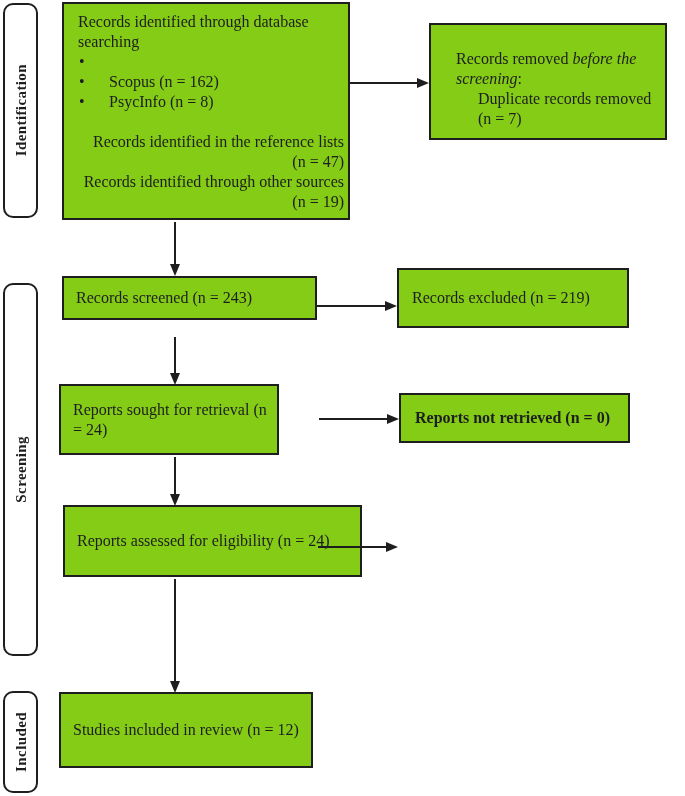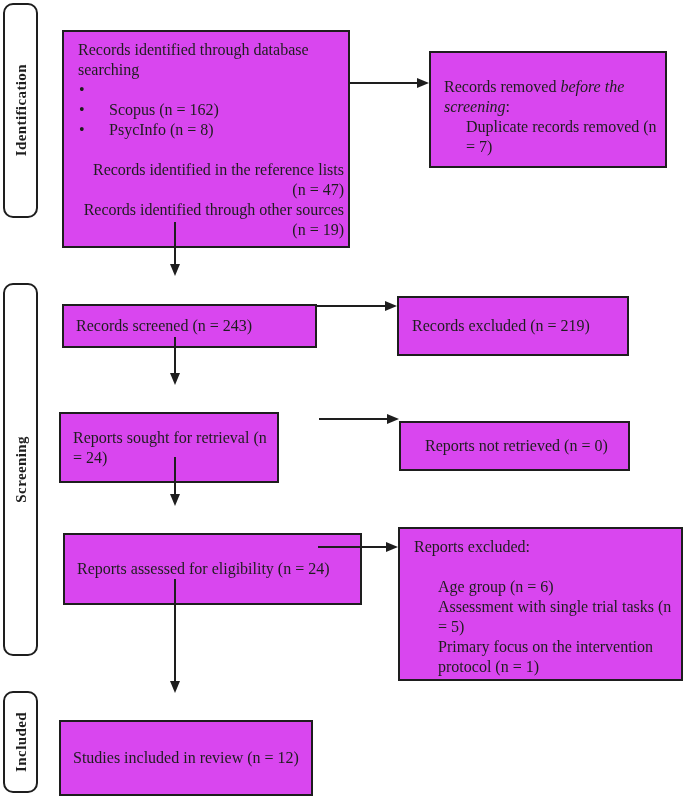--- a/index.html
+++ b/index.html
@@ -10,23 +10,22 @@
     background: #ffffff;
     font-family: "Liberation Serif", "DejaVu Serif", serif;
     color: #1e1e1e;
     font-size: 16px;
     line-height: 20px;
     overflow: hidden;
   }
   .box {
     position: absolute;
     border: 2px solid #1e1e1e;
-    background: #d946ef;
+    background: #84cc16;
     box-sizing: border-box;
-    margin-top: 28px;
   }
   .vcenter { display: flex; flex-direction: column; justify-content: center; }
   .stage {
     position: absolute;
     border: 2px solid #1e1e1e;
     border-radius: 10px;
     background: #ffffff;
     box-sizing: border-box;
     display: flex;
     align-items: center;
@@ -44,23 +43,23 @@
   #stage-identification { left: 3px;  top: 3px;   width: 35px; height: 215px; }
   #stage-screening      { left: 3px;  top: 283px; width: 35px; height: 373px; }
   #stage-included       { left: 3px;  top: 691px; width: 35px; height: 102px; }
   
   #box-identified       { left: 62px; top: 2px;   width: 288px; height: 218px; padding: 8px 4px 0 14px; }
   #box-screened         { left: 62px; top: 276px; width: 255px; height: 44px;  padding: 0 4px 0 12px; }
   #box-sought           { left: 59px; top: 384px; width: 220px; height: 71px;  padding: 0 4px 0 12px; }
   #box-assessed         { left: 63px; top: 505px; width: 299px; height: 72px;  padding: 0 4px 0 12px; }
   #box-included-studies { left: 59px; top: 692px; width: 254px; height: 76px;  padding: 0 4px 0 12px; }
   
-  #box-removed          { left: 429px; top: 23px;  width: 238px; height: 117px; padding: 24px 4px 0 13px; }
+  #box-removed          { left: 429px; top: 23px;  width: 238px; height: 117px; padding: 24px 4px 0 25px; }
   #box-records-excluded { left: 397px; top: 268px; width: 232px; height: 60px;  padding: 0 16px 0 13px; }
-  #box-not-retrieved    { left: 399px; top: 393px; width: 231px; height: 50px;  padding: 0 4px 0 24px; }
+  #box-not-retrieved    { left: 399px; top: 393px; width: 231px; height: 50px;  padding: 0 4px 0 14px; font-weight: bold; }
   #box-reports-excluded { left: 398px; top: 499px; width: 285px; height: 154px; padding: 8px 4px 0 14px; }
   
   .bullet-row { display: flex; }
   .bullet-mark { flex: none; width: 30px; padding-left: 1px; }
   .extra-block { margin-top: 20px; text-align: right; }
   .indent-detail { margin-left: 22px; }
   .reasons { margin-top: 20px; margin-left: 24px; }
   
   .hline { position: absolute; height: 2px; background: #1e1e1e; }
   .vline { position: absolute; width: 2px; background: #1e1e1e; }
@@ -139,28 +138,20 @@
   </div>
 
   <div class="box vcenter" id="box-not-retrieved">
     <div>Reports not retrieved (n = 0)</div>
   </div>
 
   <div class="box vcenter" id="box-assessed">
     <div>Reports assessed for eligibility (n = 24)</div>
   </div>
 
-  <div class="box" id="box-reports-excluded">
-    <div>Reports excluded:</div>
-    <div class="reasons">
-      <div>Age group (n = 6)</div>
-      <div>Assessment with single trial tasks (n = 5)</div>
-      <div>Primary focus on the intervention protocol (n = 1)</div>
-    </div>
-  </div>
 
   <div class="box vcenter" id="box-included-studies">
     <div>Studies included in review (n = 12)</div>
   </div>
 
   <div class="hline" id="line-a"></div>
   <div class="tri-right" id="head-a"></div>
 
   <div class="vline" id="line-b"></div>
   <div class="tri-down" id="head-b"></div>

